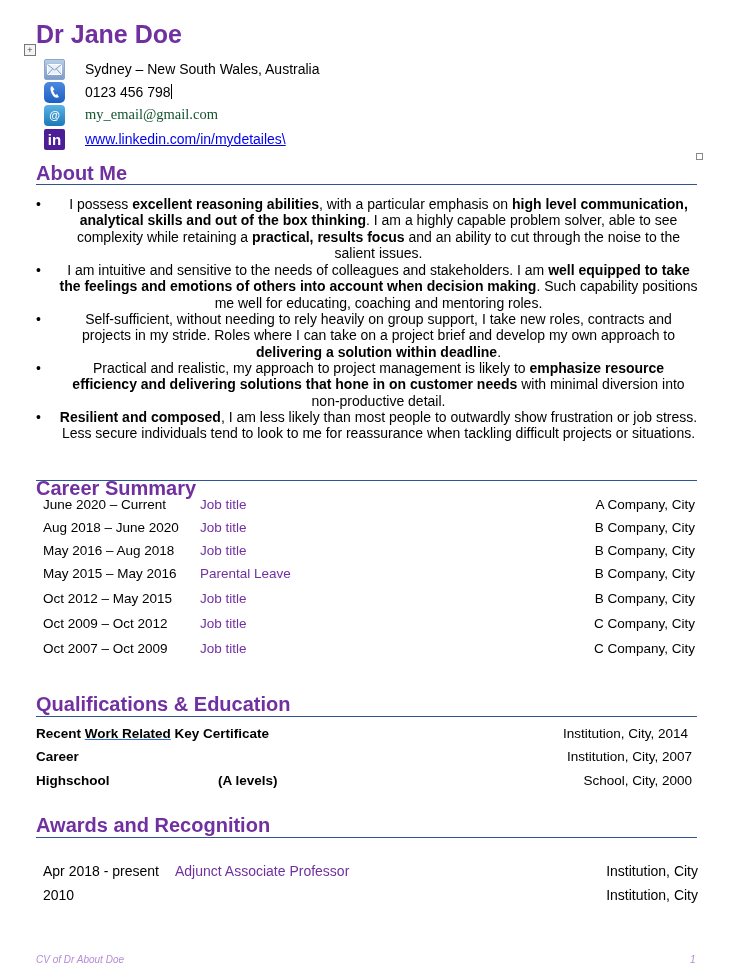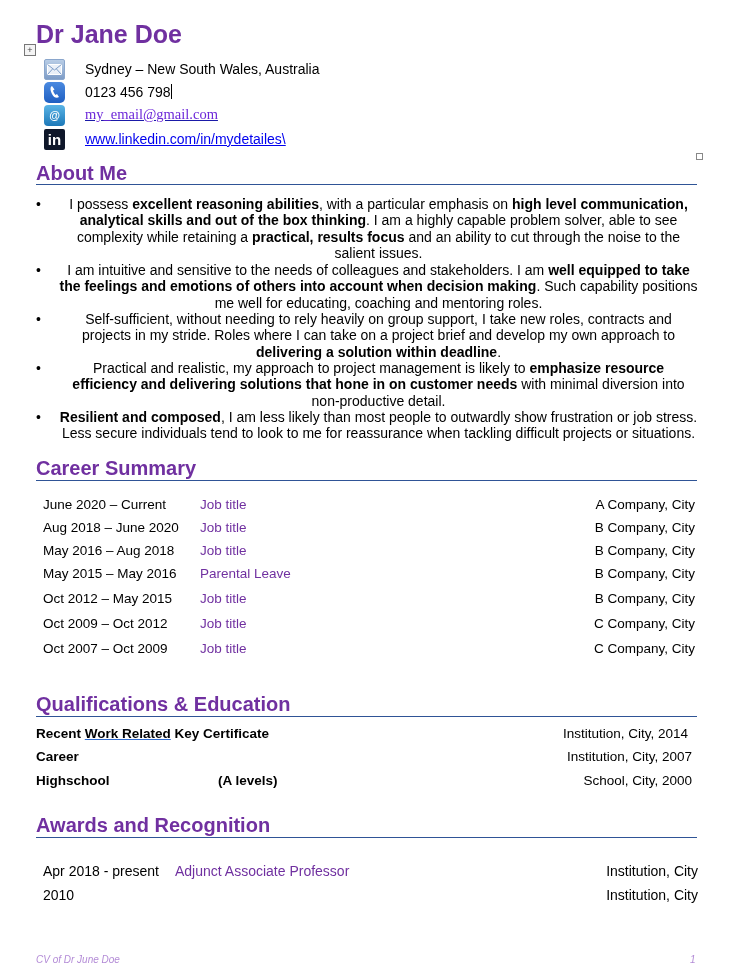--- a/index.html
+++ b/index.html
@@ -19,24 +19,24 @@
     left: 696px; top: 153px; width: 5px; height: 5px; border: 1px solid #888; background: #fff;
   }
   .contact-row { left: 44px; height: 22px; display: flex; align-items: center; }
   .contact-icon {
     width: 21px; height: 21px; border-radius: 4px; display: flex; align-items: center; justify-content: center;
     color: #fff; font-weight: bold; font-size: 12px; box-sizing: border-box;
   }
   .ic-mail { background: linear-gradient(#b8cde6, #7d9cc7); border: 1px solid #8aa6cc; border-radius: 2px; }
   .ic-phone { background: linear-gradient(#4b8ae0, #1f5fc2); border-radius: 5px; }
   .ic-at { background: linear-gradient(#5ab4e6, #1c78b8); border-radius: 4px; font-size: 11px; }
-  .ic-in { background: #0f172a; border-radius: 2px; font-size: 15px; font-family: "Liberation Sans", sans-serif; }
+  .ic-in { background: #4c1d95; border-radius: 2px; font-size: 15px; font-family: "Liberation Sans", sans-serif; }
   .contact-text { position: absolute; left: 41px; white-space: nowrap; font-size: 14px; }
   .link { color: #0000ee; text-decoration: underline; }
-  .serif-link { font-family: "Liberation Serif", serif; font-size: 14.5px; color: #6d28d9; text-decoration: underline; text-decoration-color: #1a1aa8; }
+  .serif-link { font-family: "Liberation Serif", serif; font-size: 14.5px; color: #14532d; text-decoration-color: #1a1aa8; }
   .cursor { display: inline-block; width: 1px; height: 15px; background: #000; vertical-align: -2px; }
 
   .section-title {
     left: 36px; font-size: 20px; font-weight: bold; color: #7030a0; line-height: 24px; margin: 0;
   }
   .rule { left: 36px; width: 661px; height: 0; border-top: 1.5px solid #2f5496; }
 
   .bullets { left: 36px; top: 196px; width: 662px; margin: 0; padding: 0; list-style: none; }
   .bullets li {
     position: relative; padding-left: 23px; font-size: 14px; line-height: 16.3px; margin: 0; text-align: center;
@@ -116,21 +116,21 @@
     <span>Self-sufficient, without needing to rely heavily on group support, I take new roles, contracts and projects in my stride. Roles where I can take on a project brief and develop my own approach to </span><b>delivering a solution within deadline</b><span>.</span>
   </li>
   <li>
     <span>Practical and realistic, my approach to project management is likely to </span><b>emphasize resource efficiency and delivering solutions that hone in on customer needs</b><span> with minimal diversion into non-productive detail.</span>
   </li>
   <li>
     <b>Resilient and composed</b><span>, I am less likely than most people to outwardly show frustration or job stress. Less secure individuals tend to look to me for reassurance when tackling difficult projects or situations.</span>
   </li>
 </ul>
 
-<h2 class="abs section-title" style="top:456px;">Career Summary</h2>
+<h2 class="abs section-title" style="top:476px;">Career Summary</h2>
 <div class="abs rule" style="top:480px;"></div>
 
 <div class="abs row" style="top:496px;">
   <span class="c1">June 2020 – Current</span>
   <span class="c2">Job title</span>
   <span class="c3">A Company, City</span>
 </div>
 <div class="abs row" style="top:519px;">
   <span class="c1">Aug 2018 – June 2020</span>
   <span class="c2">Job title</span>
@@ -185,14 +185,14 @@
 <div class="abs arow" style="top:862px;">
   <span class="a1">Apr 2018 - present</span>
   <span class="a2">Adjunct Associate Professor</span>
   <span class="a3">Institution, City</span>
 </div>
 <div class="abs arow" style="top:886px;">
   <span class="a1">2010</span>
   <span class="a3">Institution, City</span>
 </div>
 
-<div class="abs footer-left">CV of Dr June Doe</div>
+<div class="abs footer-left">CV of Dr About Doe</div>
 <div class="abs footer-right">1</div>
 
 </body></html>

